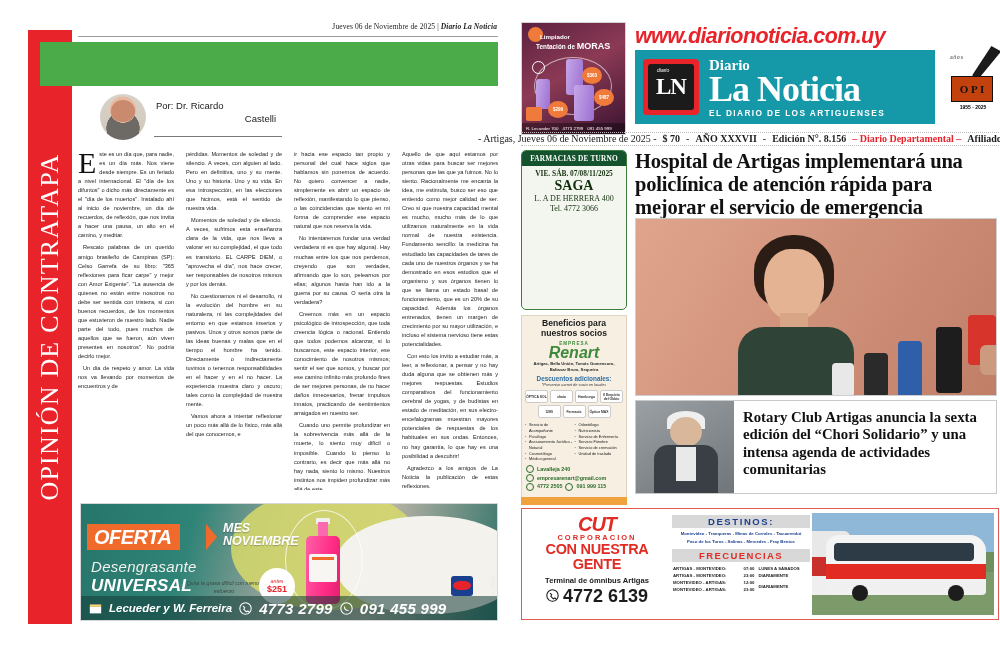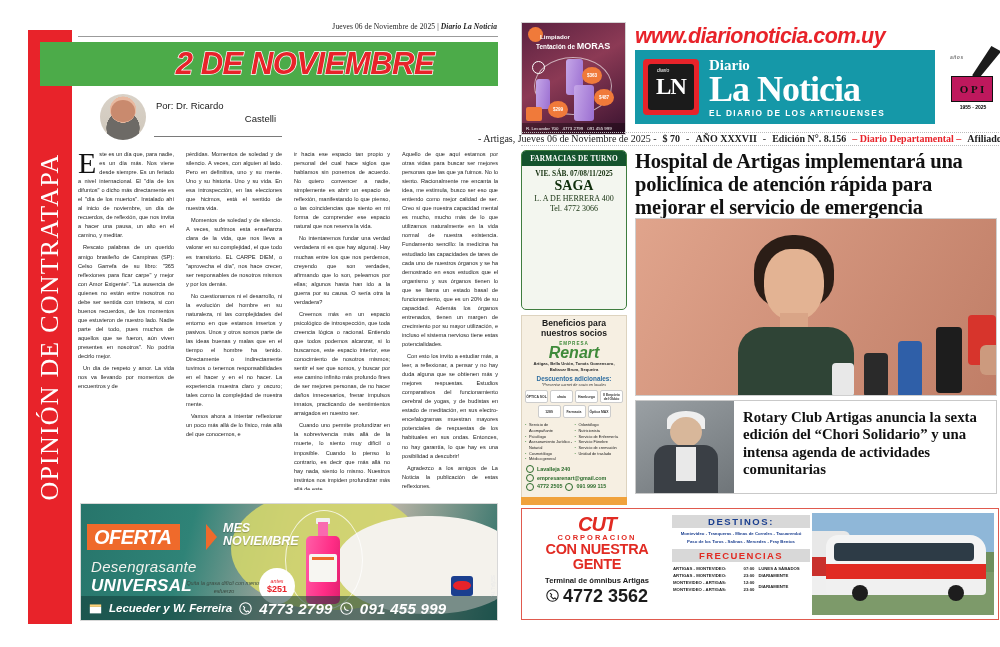--- a/index.html
+++ b/index.html
@@ -253,21 +253,21 @@
     position:absolute; left:434px; top:46px; width:58px; height:80px;
   }
   .opi-map {
     position:absolute; left:0; top:0; width:58px; height:80px;
     background:#fff;
     clip-path: polygon(18% 2%, 78% 8%, 96% 38%, 86% 74%, 52% 96%, 16% 84%, 2% 46%);
     border:1px solid #111;
   }
   .opi-box {
     position:absolute; left:10px; top:30px; width:42px; height:26px;
-    border:1.4px solid #111; background:#be185d;
+    border:1.4px solid #111; background:#c2410c;
     display:flex; align-items:center; justify-content:center; gap:3px;
     font-weight:bold; font-size:11px; font-family:"Liberation Serif", serif; color:#111;
   }
   .opi-years { position:absolute; left:12px; top:58px; width:40px; text-align:center; font-size:5px; font-weight:bold; }
   .opi-70 { position:absolute; left:9px; top:8px; font-size:11px; font-weight:bold; color:#7a7a7a; font-style:italic;}
   .opi-70 span { display:block; font-size:5px; letter-spacing:.5px;}
   .opi-pen {
     position:absolute; left:30px; top:0px; width:30px; height:34px;
     background:#1b1b1b;
     clip-path: polygon(68% 0%, 100% 16%, 22% 100%, 4% 86%);
@@ -421,21 +421,20 @@
       <span>|</span>
       <b>Diario La Noticia</b>
     </div>
     <div class="date-rule"></div>
 
     <div class="spine">
       <div class="spine-label">OPINIÓN DE CONTRATAPA</div>
     </div>
 
     <div class="green-band"></div>
-    <div class="band-title">2 DE NOVIEMBRE</div>
 
     <div class="byline-wrap">
       <div class="author-photo"></div>
       <div class="byline-text">
         <span>Por:  Dr. Ricardo</span>
         <span class="l2">Castelli</span>
       </div>
       <div class="byline-rule"></div>
     </div>
 
@@ -686,21 +685,21 @@
         <div class="cut-corp">CORPORACION</div>
         <div class="cut-h2">CON NUESTRA GENTE</div>
         <div class="cut-term">Terminal de ómnibus Artigas</div>
         <div class="cut-phone">
           <span>
             <svg viewBox="0 0 16 16" width="13" height="13">
                 <circle cx="8" cy="8" r="7" fill="none" stroke="#1b1b1b" stroke-width="1.3"></circle>
                 <path d="M5 5l2 2-1 2 3 3 2-1 2 2" fill="none" stroke="#1b1b1b" stroke-width="1.3"></path>
               </svg>
           </span>
-          <span>4772 3562</span>
+          <span>4772 6139</span>
         </div>
       </div>
 
       <div class="bus-mid">
         <div class="bus-bar">DESTINOS:</div>
         <div class="bus-dest">Montevideo - Tranqueras - Minas de Corrales - Tacuarembó</div>
         <div class="bus-dest" style="margin-top:-3px;">Paso de los Toros - Salinas - Mercedes - Fray Bentos</div>
         <div class="bus-bar2">FRECUENCIAS</div>
         <table class="freq-tbl">
           <tbody>

